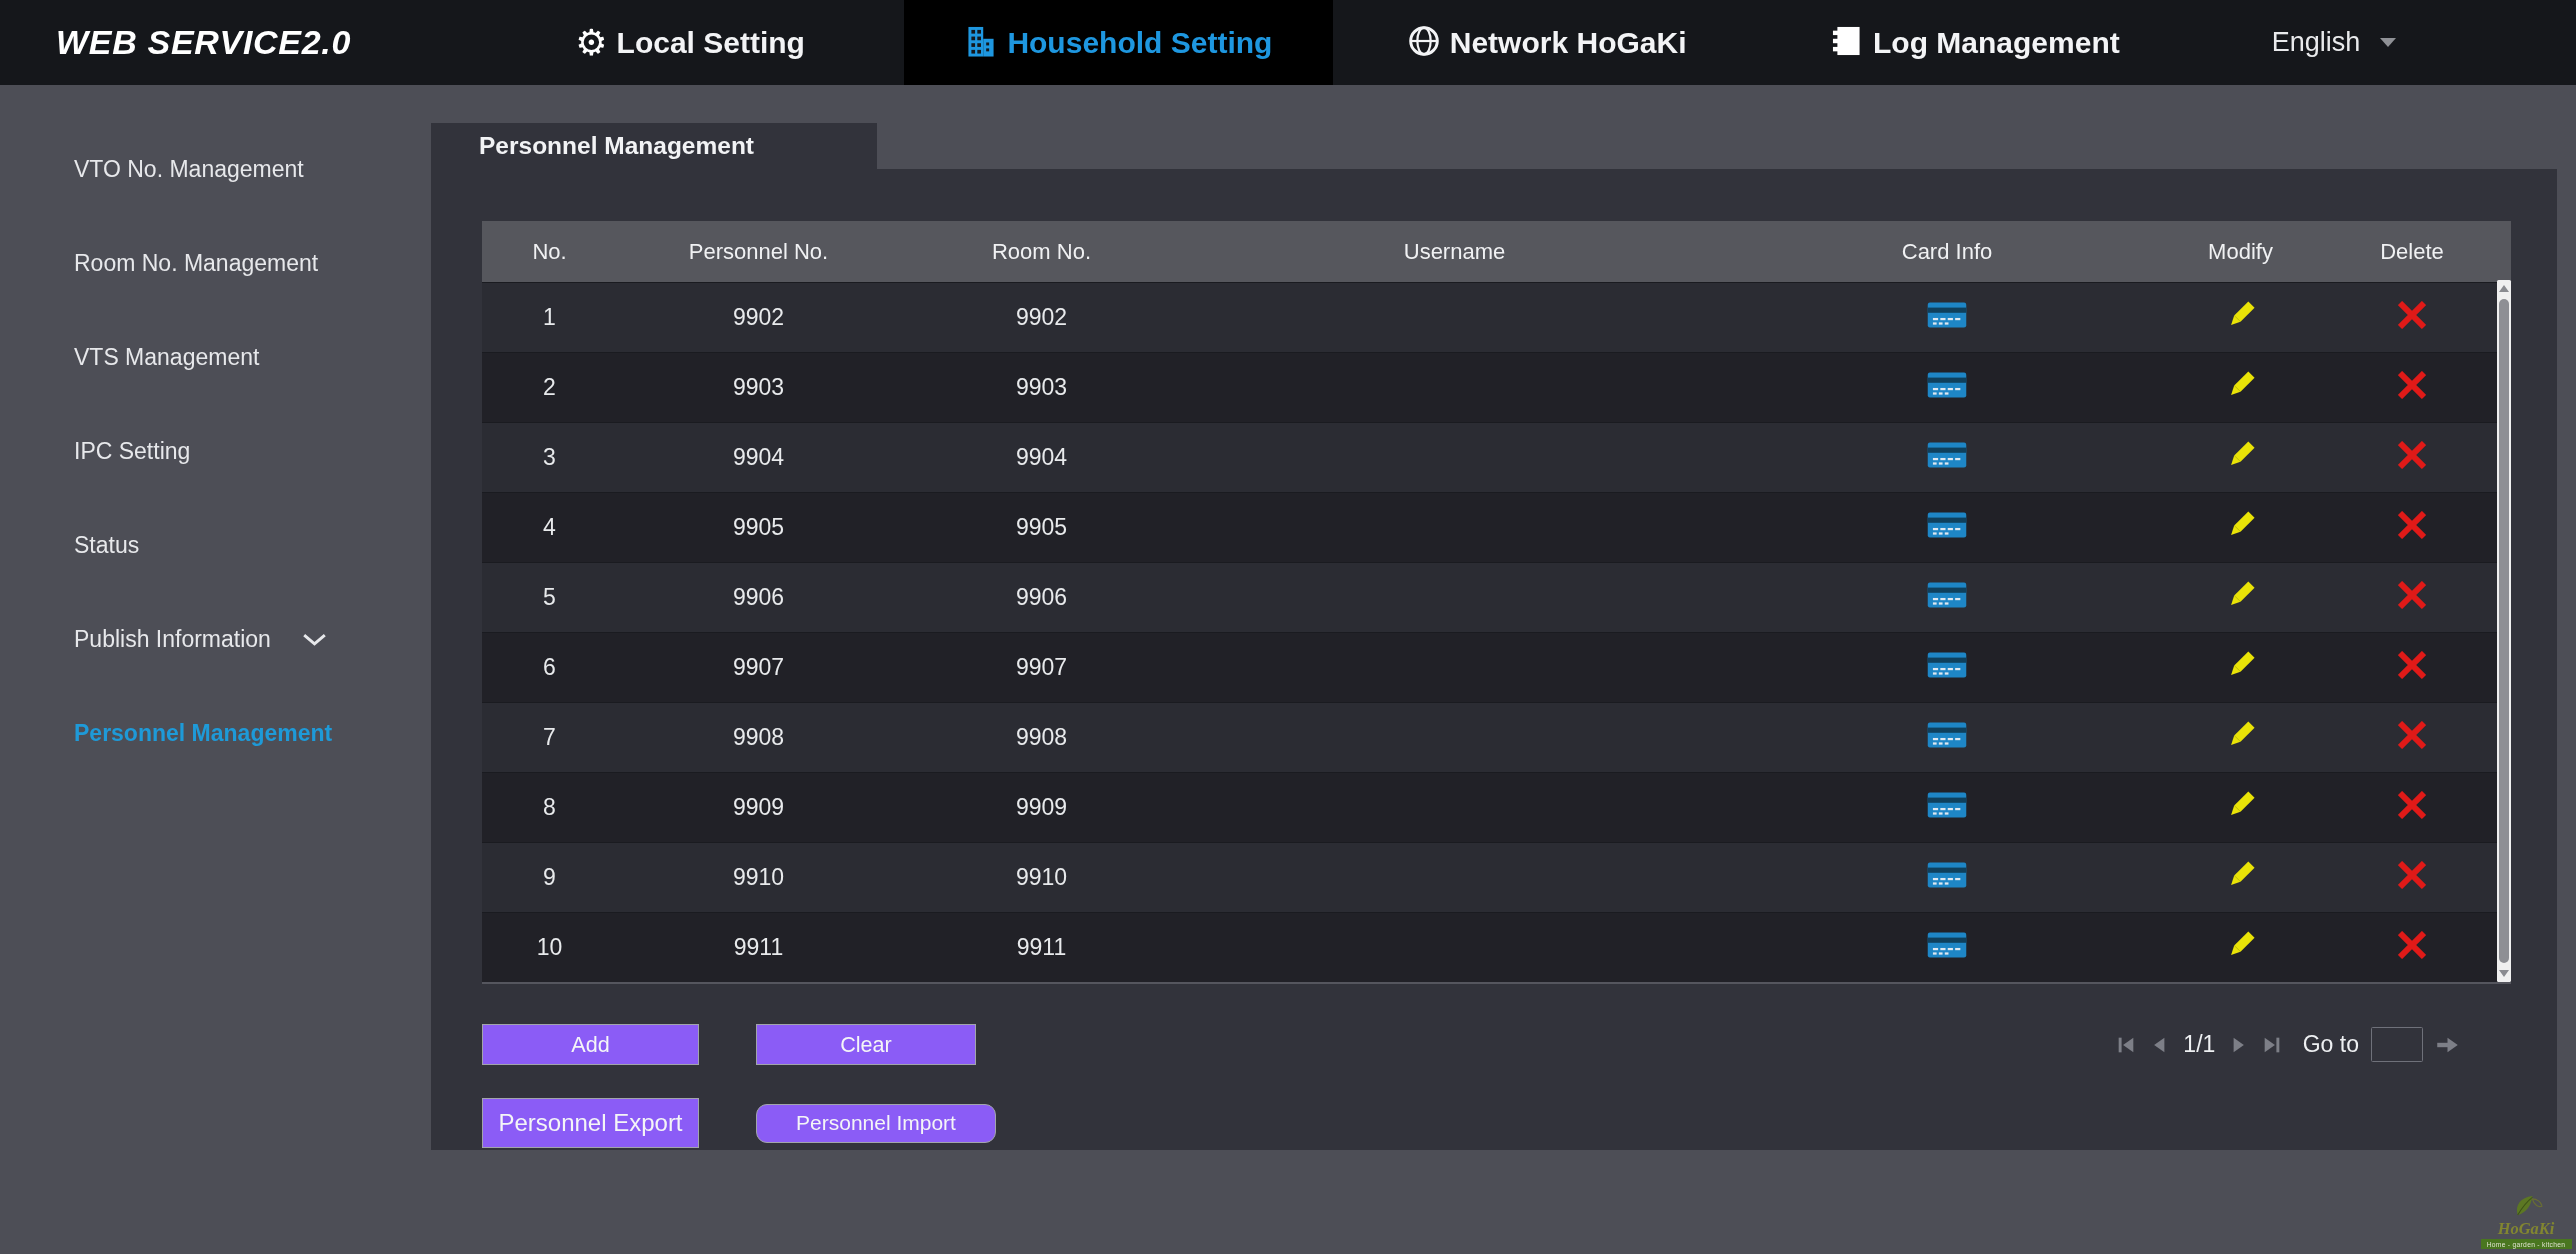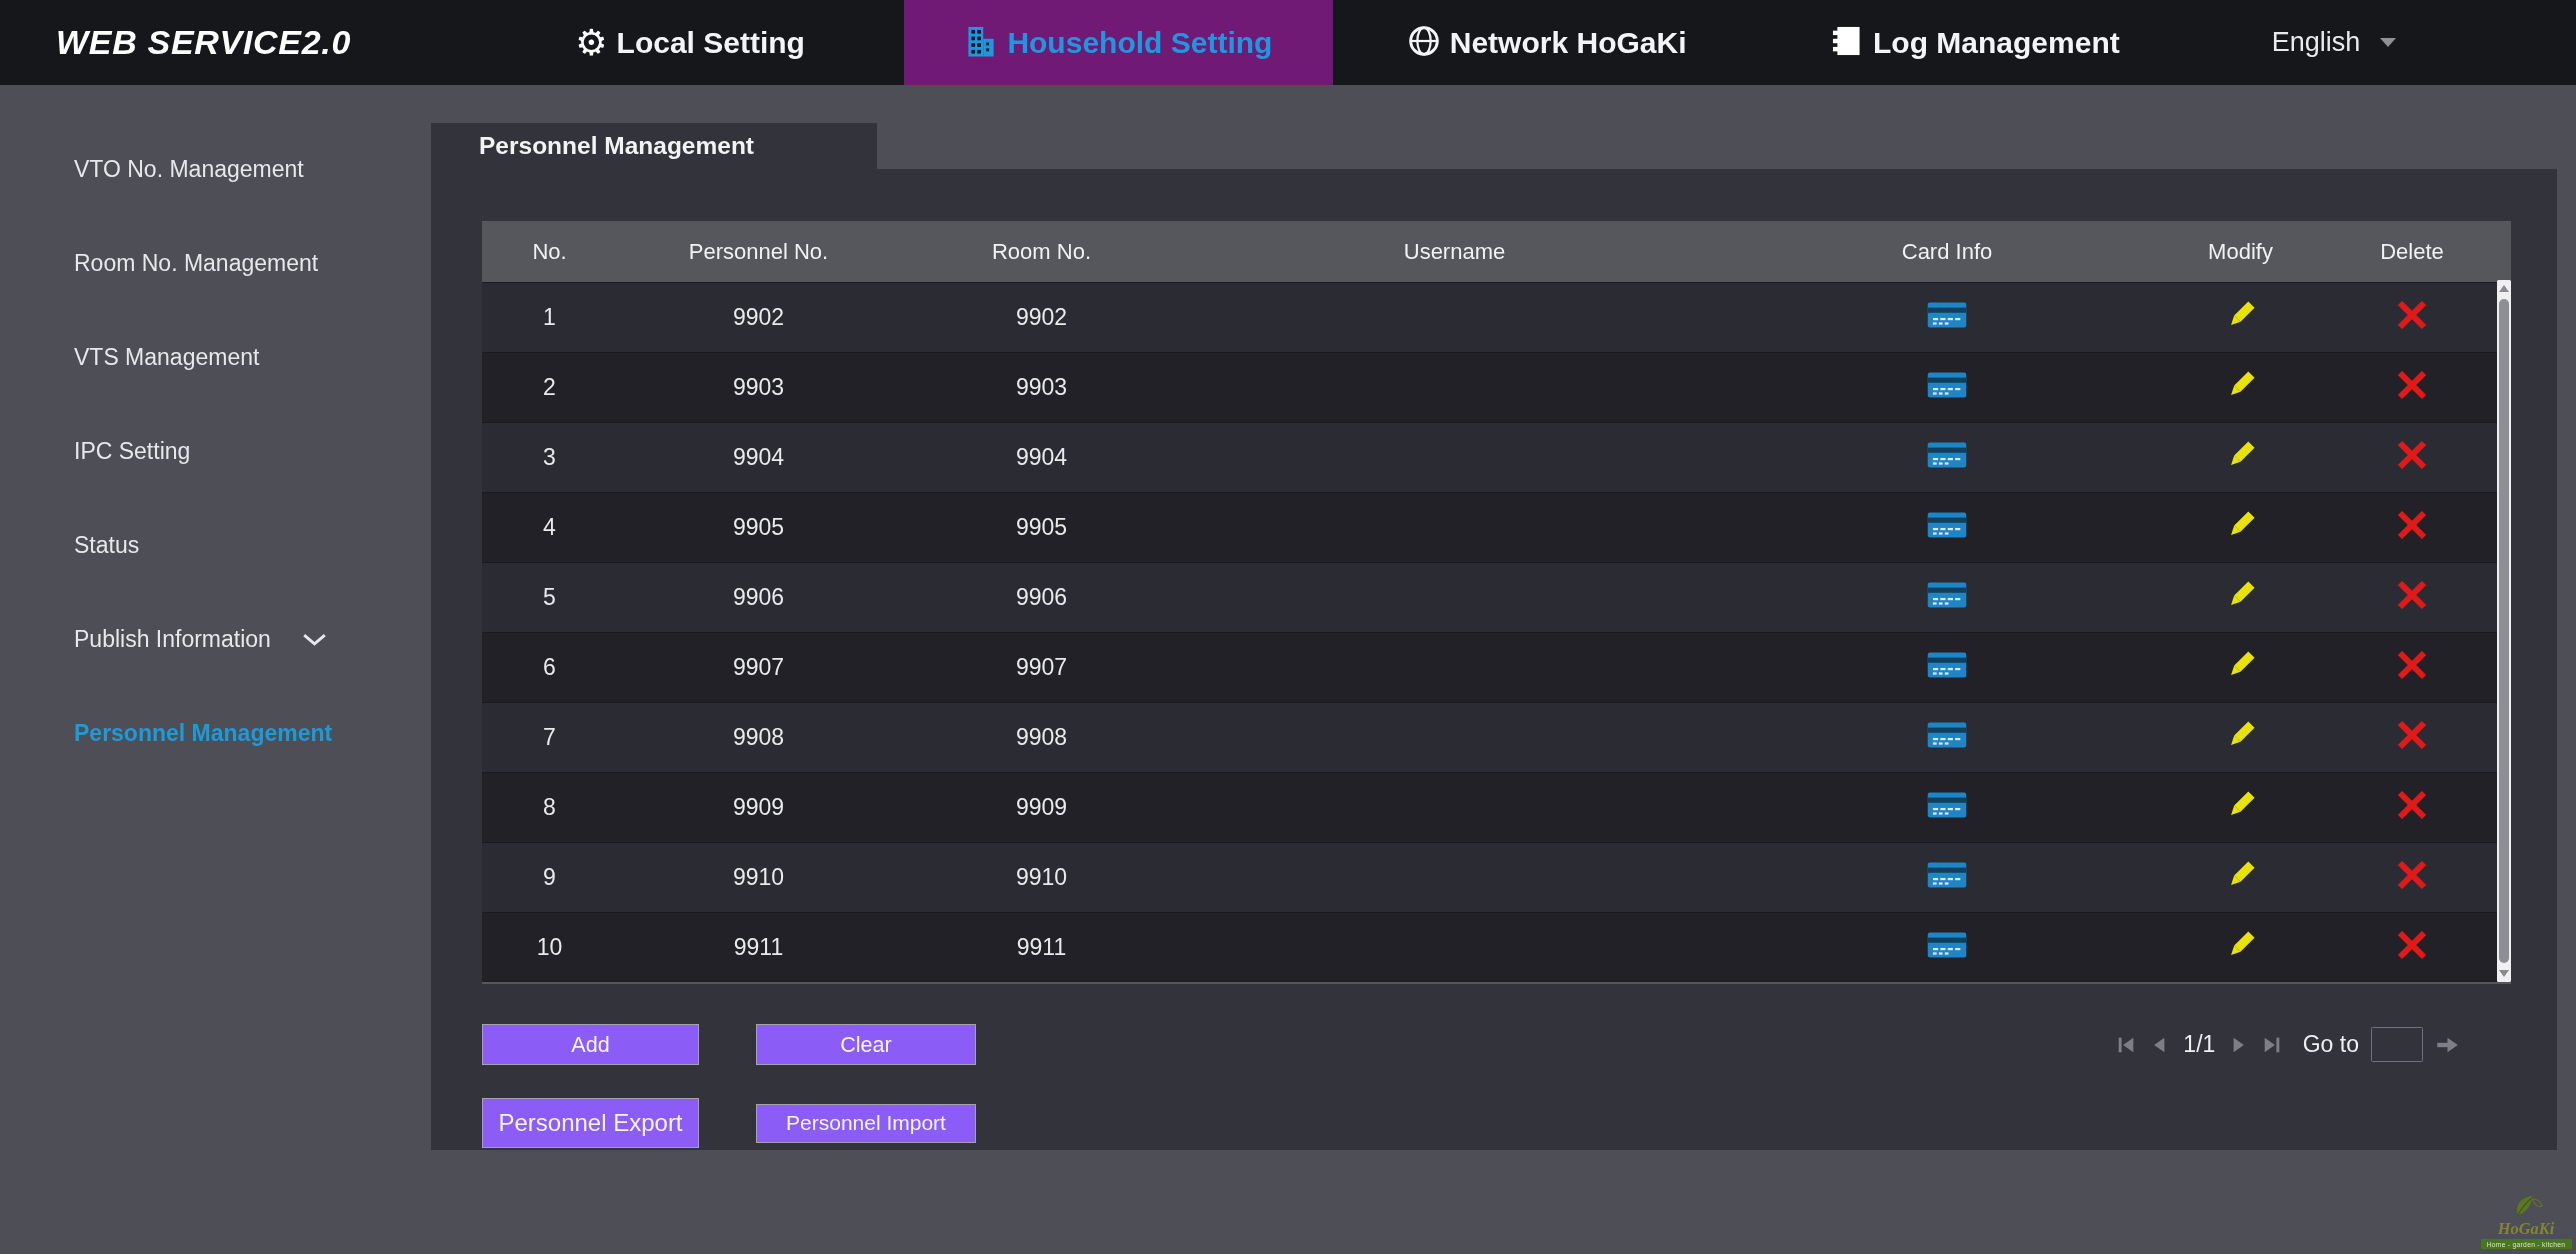--- a/index.html
+++ b/index.html
@@ -7,21 +7,21 @@
   .page{position:relative;width:2576px;height:1255px;background:#4d4e56;}
 
   
   .topbar{position:absolute;left:0;top:0;width:2576px;height:85px;background:#15171b;
     display:flex;align-items:stretch;}
   .logo-cell{width:476px;display:flex;align-items:center;box-sizing:border-box;padding-left:56px;}
   .logo{color:#ffffff;font-size:34px;font-weight:800;font-style:italic;letter-spacing:0.7px;white-space:nowrap;}
   .nav{flex:1;display:flex;}
   .nav-item{flex:1;display:flex;align-items:center;justify-content:center;gap:9px;cursor:pointer;}
   .nav-item .nav-label{color:#f3f4f6;font-size:30px;font-weight:700;white-space:nowrap;}
-  .nav-item.active{background:#701a75;}
+  .nav-item.active{background:#000000;}
   .nav-item.active .nav-label{color:#1e97e0;}
   .gear-glyph{font-family:"DejaVu Sans",sans-serif;font-size:36px;color:#ffffff;line-height:1;}
   .lang-cell{width:387px;display:flex;align-items:center;justify-content:center;gap:20px;
     box-sizing:border-box;padding-right:97px;cursor:pointer;}
   .lang-label{color:#e9eaec;font-size:27px;}
   .caret-down{width:0;height:0;border-left:8.2px solid transparent;border-right:8.2px solid transparent;
     border-top:9.7px solid #8f9196;}
 
   
   .sidebar{position:absolute;left:0;top:85px;width:431px;bottom:0;box-sizing:border-box;padding-top:37px;}
@@ -55,21 +55,21 @@
   
   .footer{margin-left:51px;width:2029px;position:relative;top:59px;}
   .btn-row{display:flex;align-items:center;}
   .btn-row.first{margin-top:33px;}
   .btn-row.second{margin-top:33px;}
   .btn{height:41px;background:#8b5cf6;border:1.5px solid #a2a4ab;box-sizing:border-box;
     color:#f4f5f7;font-size:21.6px;display:flex;align-items:center;justify-content:center;cursor:pointer;}
   .btn.add{width:217px;}
   .btn.clear{width:220px;margin-left:57px;}
   .btn.pexport{width:217px;height:50px;font-size:24px;}
-  .btn.pimport{width:220px;height:39px;margin-left:57px;font-size:21px;}
+  .btn.pimport{width:240px;height:39px;margin-left:57px;font-size:21px;border-radius:11px;}
 
   .pager{margin-left:auto;display:flex;align-items:center;gap:12px;box-sizing:border-box;padding-right:51px;}
   .pager svg{display:block;cursor:pointer;}
   .pager-text{color:#eef0f2;font-size:23px;}
   .goto-label{color:#eef0f2;font-size:23px;margin-left:7.4px;}
   .goto-input{width:46px;height:31px;background:transparent;border:1.5px solid #6f717a;border-radius:1.5px;
     color:#eef0f2;font-size:21px;text-align:center;outline:none;}
 
   
   .watermark{position:absolute;right:4.5px;bottom:6px;width:91px;text-align:center;opacity:0.95;}

